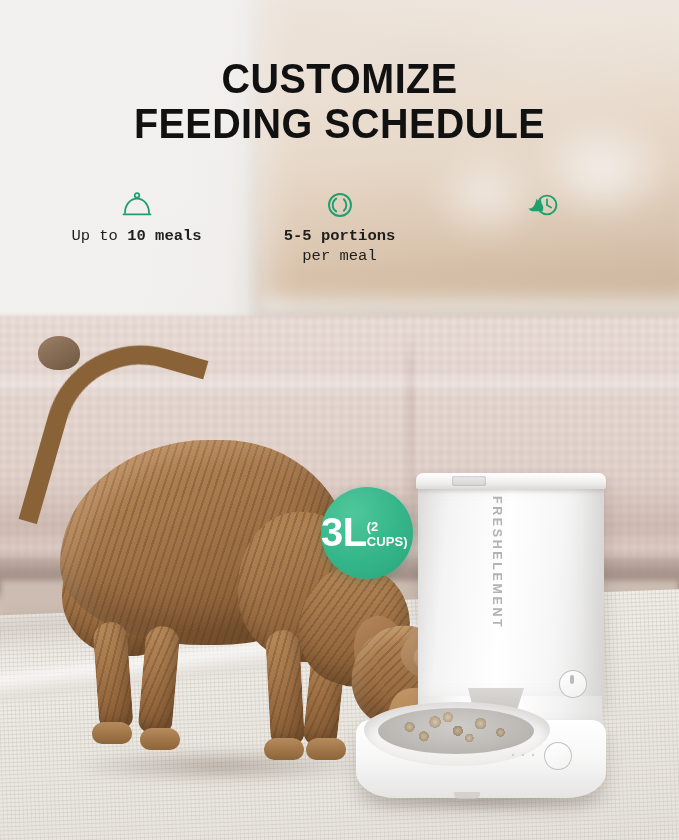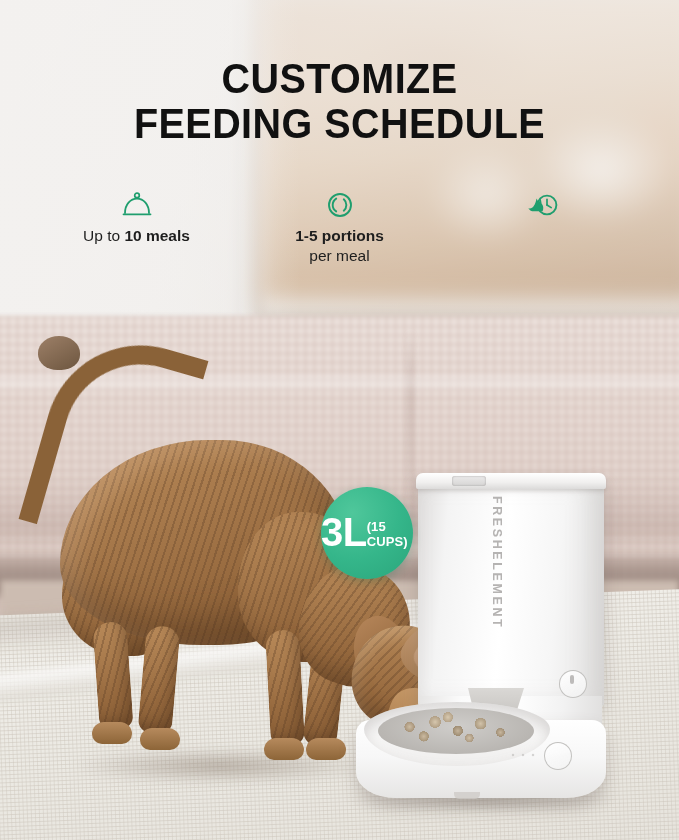--- a/index.html
+++ b/index.html
@@ -331,20 +331,21 @@
   .features{
     position:absolute;left:0;top:188px;width:679px;
     display:flex;
     justify-content:center;
     align-items:flex-start;
   }
   .feature{
     width:195px;
     text-align:center;
     padding:0 4px;
+    font-family:Liberation Mono, monospace;
   }
   .feature-icon{
     height:34px;
     display:flex;align-items:center;justify-content:center;
     margin-bottom:4px;
   }
   .feature-text{
     font-size:15.5px;
     line-height:1.30;
     color:#1e1e1e;
@@ -461,21 +462,21 @@
 
     <div class="feature">
       <div class="feature-icon">
         <svg width="28" height="28" viewBox="0 0 28 28" aria-hidden="true">
           <circle cx="14" cy="14" r="11" fill="none" stroke="#1f9e6e" stroke-width="1.9"></circle>
           <path d="M10.2 7.6 A7.6 7.6 0 0 0 10.2 20.4" fill="none" stroke="#1f9e6e" stroke-width="1.9" stroke-linecap="round"></path>
           <path d="M17.8 8.3 A7.6 7.6 0 0 1 17.8 19.7" fill="none" stroke="#1f9e6e" stroke-width="1.9" stroke-linecap="round"></path>
         </svg>
       </div>
       <div class="feature-text">
-        <span class="ln"><span></span><b>1-5 portions</b></span>
+        <span class="ln"><span></span><b>5-5 portions</b></span>
         <span class="ln">per meal</span>
       </div>
     </div>
 
     <div class="feature">
       <div class="feature-icon">
         <svg width="32" height="28" viewBox="0 0 32 28" aria-hidden="true">
           <circle cx="20" cy="14" r="9.4" fill="none" stroke="#1f9e6e" stroke-width="1.9"></circle>
           <line x1="20" y1="14" x2="20" y2="8.4" stroke="#1f9e6e" stroke-width="1.7" stroke-linecap="round"></line>
           <line x1="20" y1="14" x2="24.2" y2="16.6" stroke="#1f9e6e" stroke-width="1.7" stroke-linecap="round"></line>
@@ -485,16 +486,16 @@
         </svg>
       </div>
       <div class="feature-text">
       </div>
     </div>
 
   </div>
 
   <div class="badge">
     <div class="badge-main">3L</div>
-    <div class="badge-sub">(15 CUPS)</div>
+    <div class="badge-sub">(2 CUPS)</div>
   </div>
 
 </div>
 
 </body></html>

